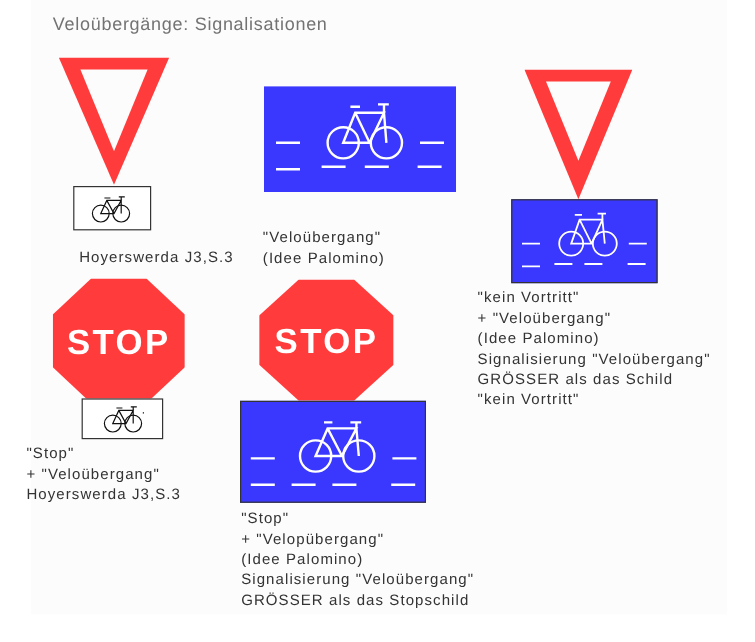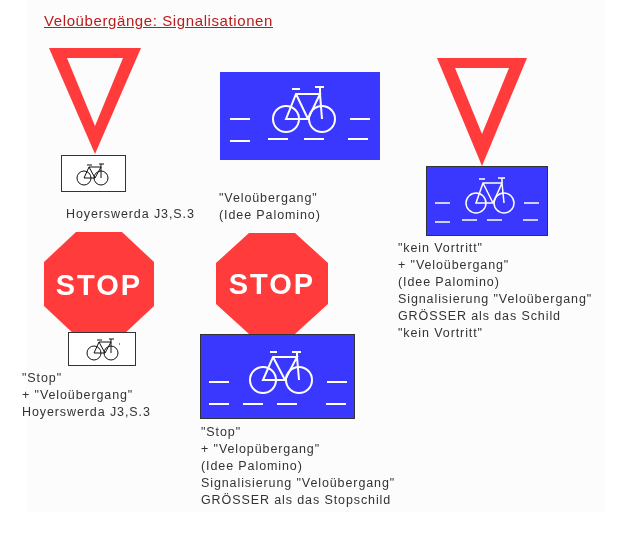--- a/index.html
+++ b/index.html
@@ -1,19 +1,19 @@
 <!DOCTYPE html>
 <html><head>
 <meta charset="utf-8">
 <style>
   html, body { margin:0; padding:0; }
   body { width:629px; height:535px; background:#ffffff; position:relative; overflow:hidden;
          font-family:"Liberation Sans", sans-serif; color:#222; }
   .canvas { position:absolute; left:26px; top:0; width:580px; height:512px; background:#fcfcfc; }
-  .title { position:absolute; left:44px; top:12px; font-size:15px; letter-spacing:0.6px; text-decoration:underline; color:#b91c1c; }
+  .title { position:absolute; left:44px; top:12px; font-size:15px; letter-spacing:0.6px; color:#737373; }
   .abs { position:absolute; }
   .caption { position:absolute; font-size:12.5px; line-height:17px; letter-spacing:0.9px; color:#333; white-space:pre; }
   .plate { position:absolute; background:#fff; border:1px solid #333; box-sizing:border-box; }
   .blue { position:absolute; background:#3a38ff; border:1px solid #333; box-sizing:border-box; }
   .stop-text { font-family:"Liberation Sans", sans-serif; font-weight:bold; fill:#fff; }
 </style>
 </head>
 <body>
 
 <div class="canvas"></div>

